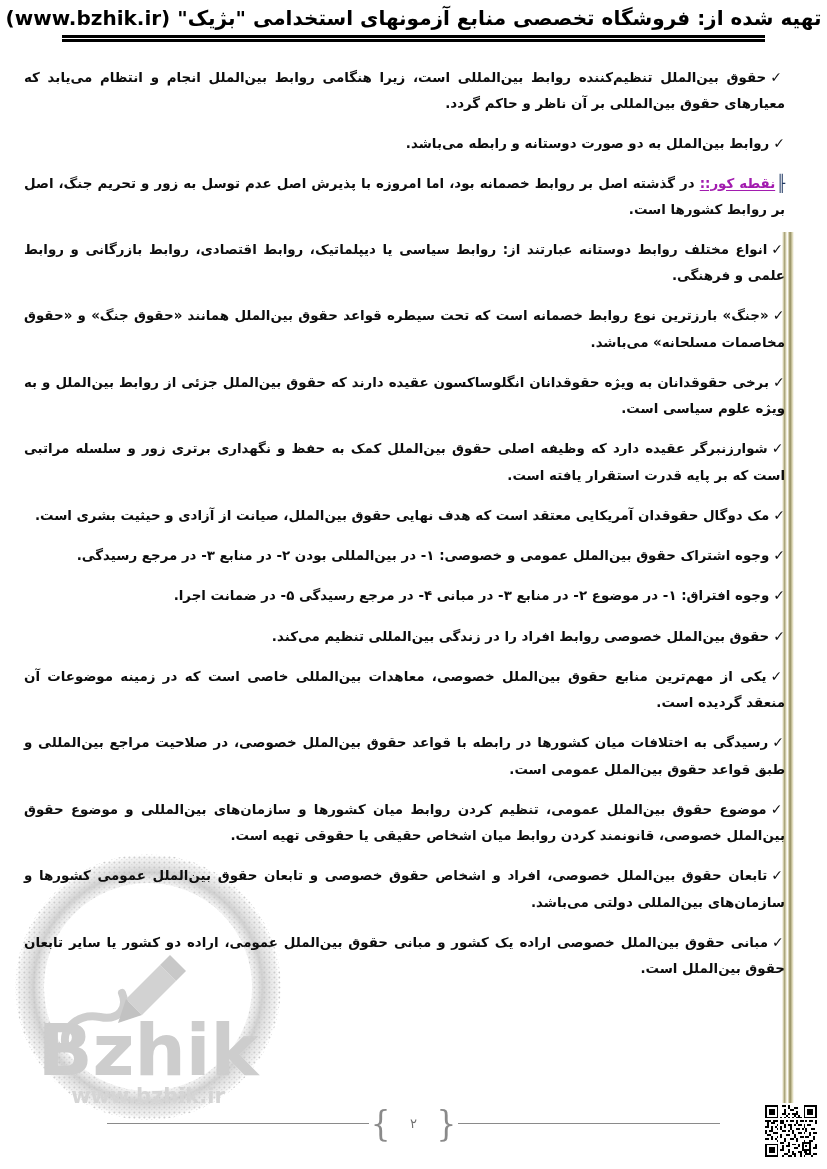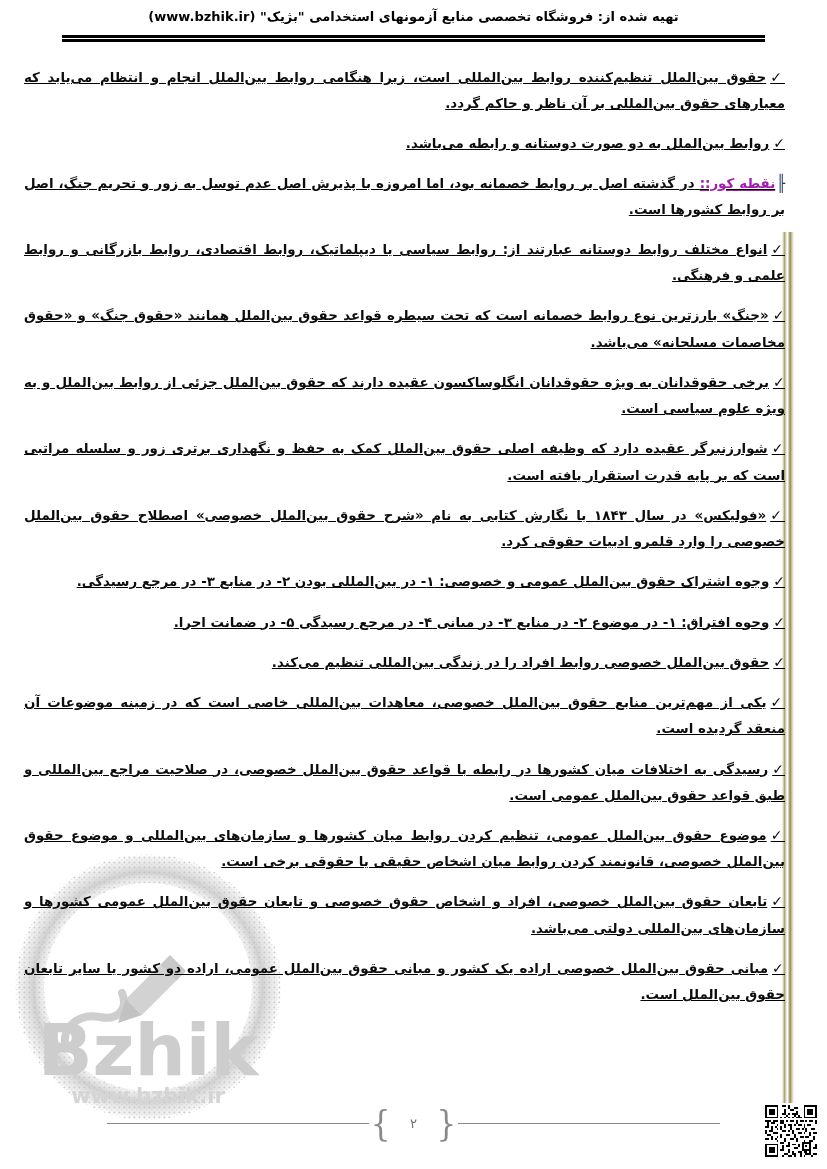--- a/index.html
+++ b/index.html
@@ -22,21 +22,21 @@
   
   .header{
     position:absolute;
     top:6px; left:0; right:0;
     text-align:center;
     z-index:6;
   }
   .header-text{
     display:inline-block;
     font-family:"DejaVu Sans","Liberation Sans",sans-serif;
-    font-size:13px;
+    font-size:20px;
     font-weight:bold;
     color:#000;
     letter-spacing:0px;
     line-height:1.25;
     white-space:nowrap;
     direction:rtl;
   }
   .header-rule{
     position:absolute;
     top:35px;
@@ -84,21 +84,20 @@
   
   .content{
     position:absolute;
     top:64px;
     left:24px;
     right:42px;
     z-index:4;
     direction:rtl;
     text-align:justify;
     text-justify:inter-word;
-    text-decoration:underline;
   }
   .bullet{
     font-family:"DejaVu Sans","Liberation Sans",sans-serif;
     font-size:13.4px;
     font-weight:bold;
     color:#0d0d0d;
     line-height:1.95;
     margin:0 0 13px 0;
     padding:0;
     text-align:justify;
@@ -236,36 +235,36 @@
     <p class="bullet note-line"><span class="note-marker">╟</span><span class="note-key">نقطه کور::</span> <span>در گذشته اصل بر روابط خصمانه بود، اما امروزه با پذیرش اصل عدم توسل به زور و تحریم جنگ، اصل بر روابط کشورها است.</span></p>
 
     <p class="bullet"><span class="chk">✓</span><span>انواع مختلف روابط دوستانه عبارتند از: روابط سیاسی یا دیپلماتیک، روابط اقتصادی، روابط بازرگانی و روابط علمی و فرهنگی.</span></p>
 
     <p class="bullet"><span class="chk">✓</span><span>«جنگ» بارزترین نوع روابط خصمانه است که تحت سیطره قواعد حقوق بین‌الملل همانند «حقوق جنگ» و «حقوق مخاصمات مسلحانه» می‌باشد.</span></p>
 
     <p class="bullet"><span class="chk">✓</span><span>برخی حقوقدانان به ویژه حقوقدانان انگلوساکسون عقیده دارند که حقوق بین‌الملل جزئی از روابط بین‌الملل و به ویژه علوم سیاسی است.</span></p>
 
     <p class="bullet"><span class="chk">✓</span><span>شوارزنبرگر عقیده دارد که وظیفه اصلی حقوق بین‌الملل کمک به حفظ و نگهداری برتری زور و سلسله مراتبی است که بر پایه قدرت استقرار یافته است.</span></p>
 
-
-
-
-    <p class="bullet"><span class="chk">✓</span><span>«فولیکس» در سال ۱۸۴۳ با نگارش کتابی به نام «شرح حقوق بین‌الملل خصوصی» اصطلاح حقوق بین‌الملل خصوصی را وارد قلمرو ادبیات حقوقی کرد.</span></p>
+    <p class="bullet"><span class="chk">✓</span><span>مک دوگال حقوقدان آمریکایی معتقد است که هدف نهایی حقوق بین‌الملل، صیانت از آزادی و حیثیت بشری است.</span></p>
+
+
+
 
     <p class="bullet"><span class="chk">✓</span><span>وجوه اشتراک حقوق بین‌الملل عمومی و خصوصی: ۱- در بین‌المللی بودن ۲- در منابع ۳- در مرجع رسیدگی.</span></p>
 
     <p class="bullet"><span class="chk">✓</span><span>وجوه افتراق: ۱- در موضوع ۲- در منابع ۳- در مبانی ۴- در مرجع رسیدگی ۵- در ضمانت اجرا.</span></p>
 
     <p class="bullet"><span class="chk">✓</span><span>حقوق بین‌الملل خصوصی روابط افراد را در زندگی بین‌المللی تنظیم می‌کند.</span></p>
 
     <p class="bullet"><span class="chk">✓</span><span>یکی از مهم‌ترین منابع حقوق بین‌الملل خصوصی، معاهدات بین‌المللی خاصی است که در زمینه موضوعات آن منعقد گردیده است.</span></p>
 
     <p class="bullet"><span class="chk">✓</span><span>رسیدگی به اختلافات میان کشورها در رابطه با قواعد حقوق بین‌الملل خصوصی، در صلاحیت مراجع بین‌المللی و طبق قواعد حقوق بین‌الملل عمومی است.</span></p>
 
-    <p class="bullet"><span class="chk">✓</span><span>موضوع حقوق بین‌الملل عمومی، تنظیم کردن روابط میان کشورها و سازمان‌های بین‌المللی و موضوع حقوق بین‌الملل خصوصی، قانونمند کردن روابط میان اشخاص حقیقی یا حقوقی برخی است.</span></p>
+    <p class="bullet"><span class="chk">✓</span><span>موضوع حقوق بین‌الملل عمومی، تنظیم کردن روابط میان کشورها و سازمان‌های بین‌المللی و موضوع حقوق بین‌الملل خصوصی، قانونمند کردن روابط میان اشخاص حقیقی یا حقوقی تهیه است.</span></p>
 
     <p class="bullet"><span class="chk">✓</span><span>تابعان حقوق بین‌الملل خصوصی، افراد و اشخاص حقوق خصوصی و تابعان حقوق بین‌الملل عمومی کشورها و سازمان‌های بین‌المللی دولتی می‌باشد.</span></p>
 
     <p class="bullet"><span class="chk">✓</span><span>مبانی حقوق بین‌الملل خصوصی اراده یک کشور و مبانی حقوق بین‌الملل عمومی، اراده دو کشور یا سایر تابعان حقوق بین‌الملل است.</span></p>
 
   </div>
 
   <div class="footer">
     <div class="f-line"></div>
     <span class="f-brace">{</span>

